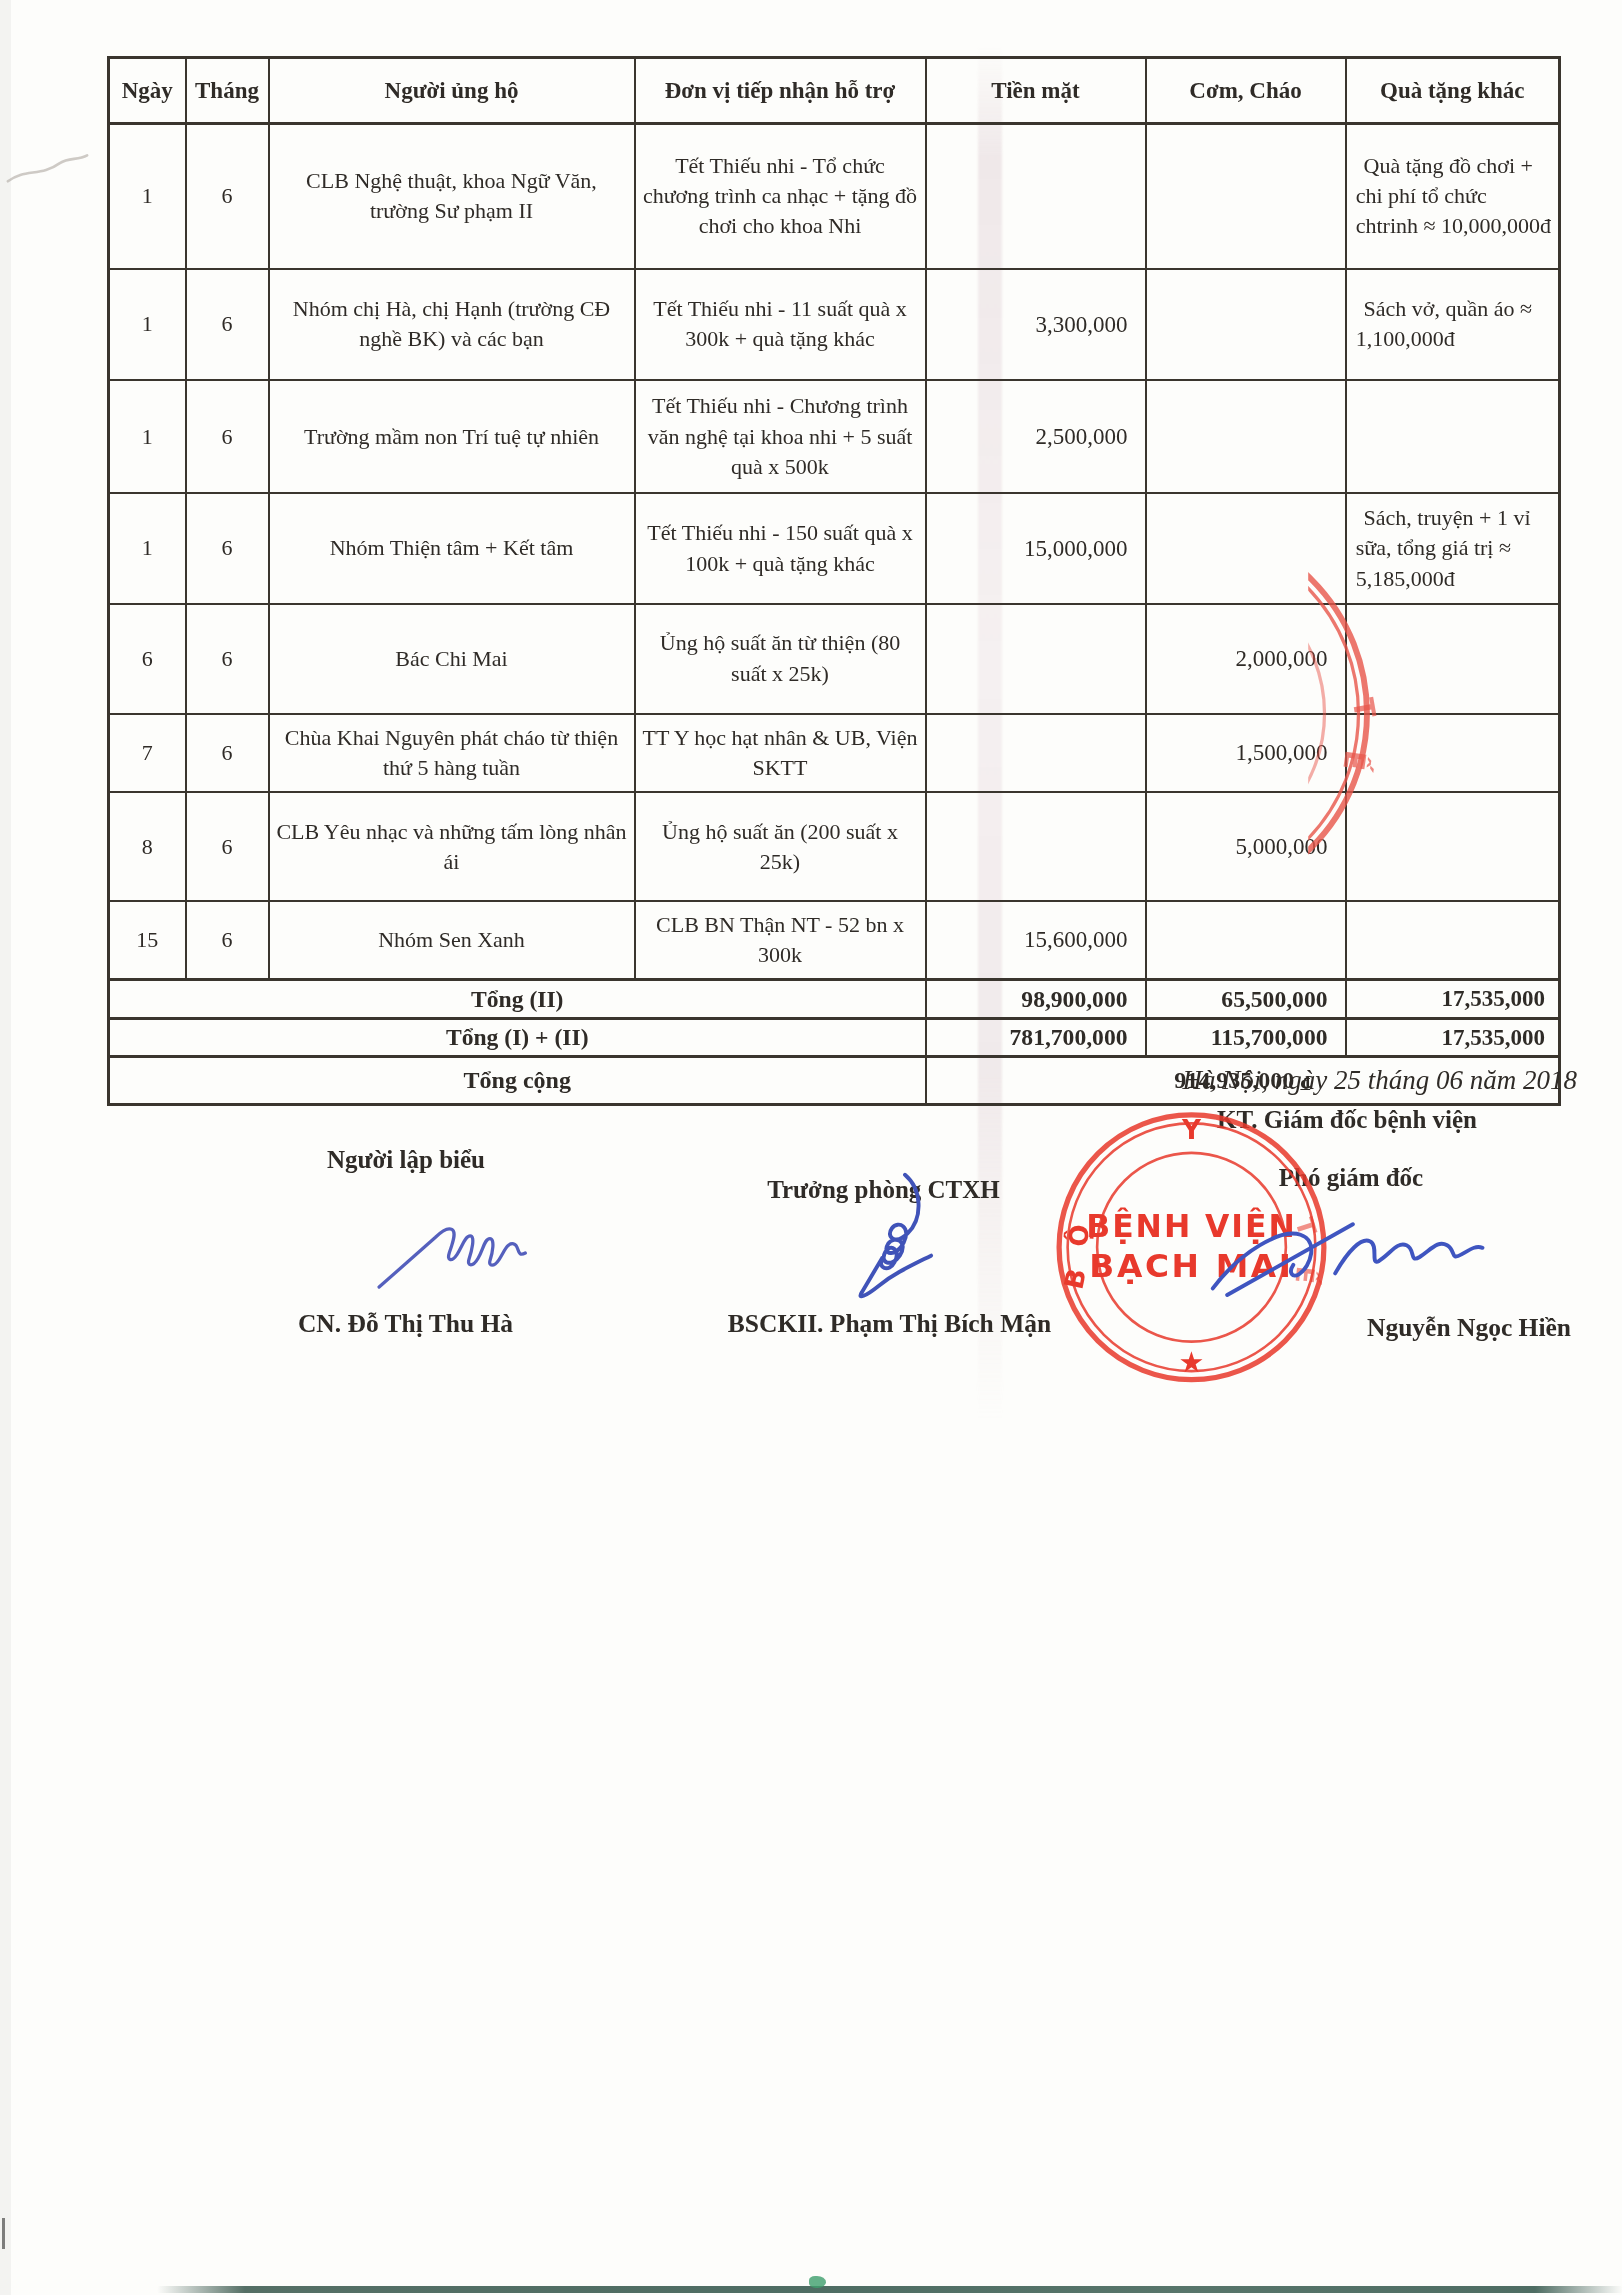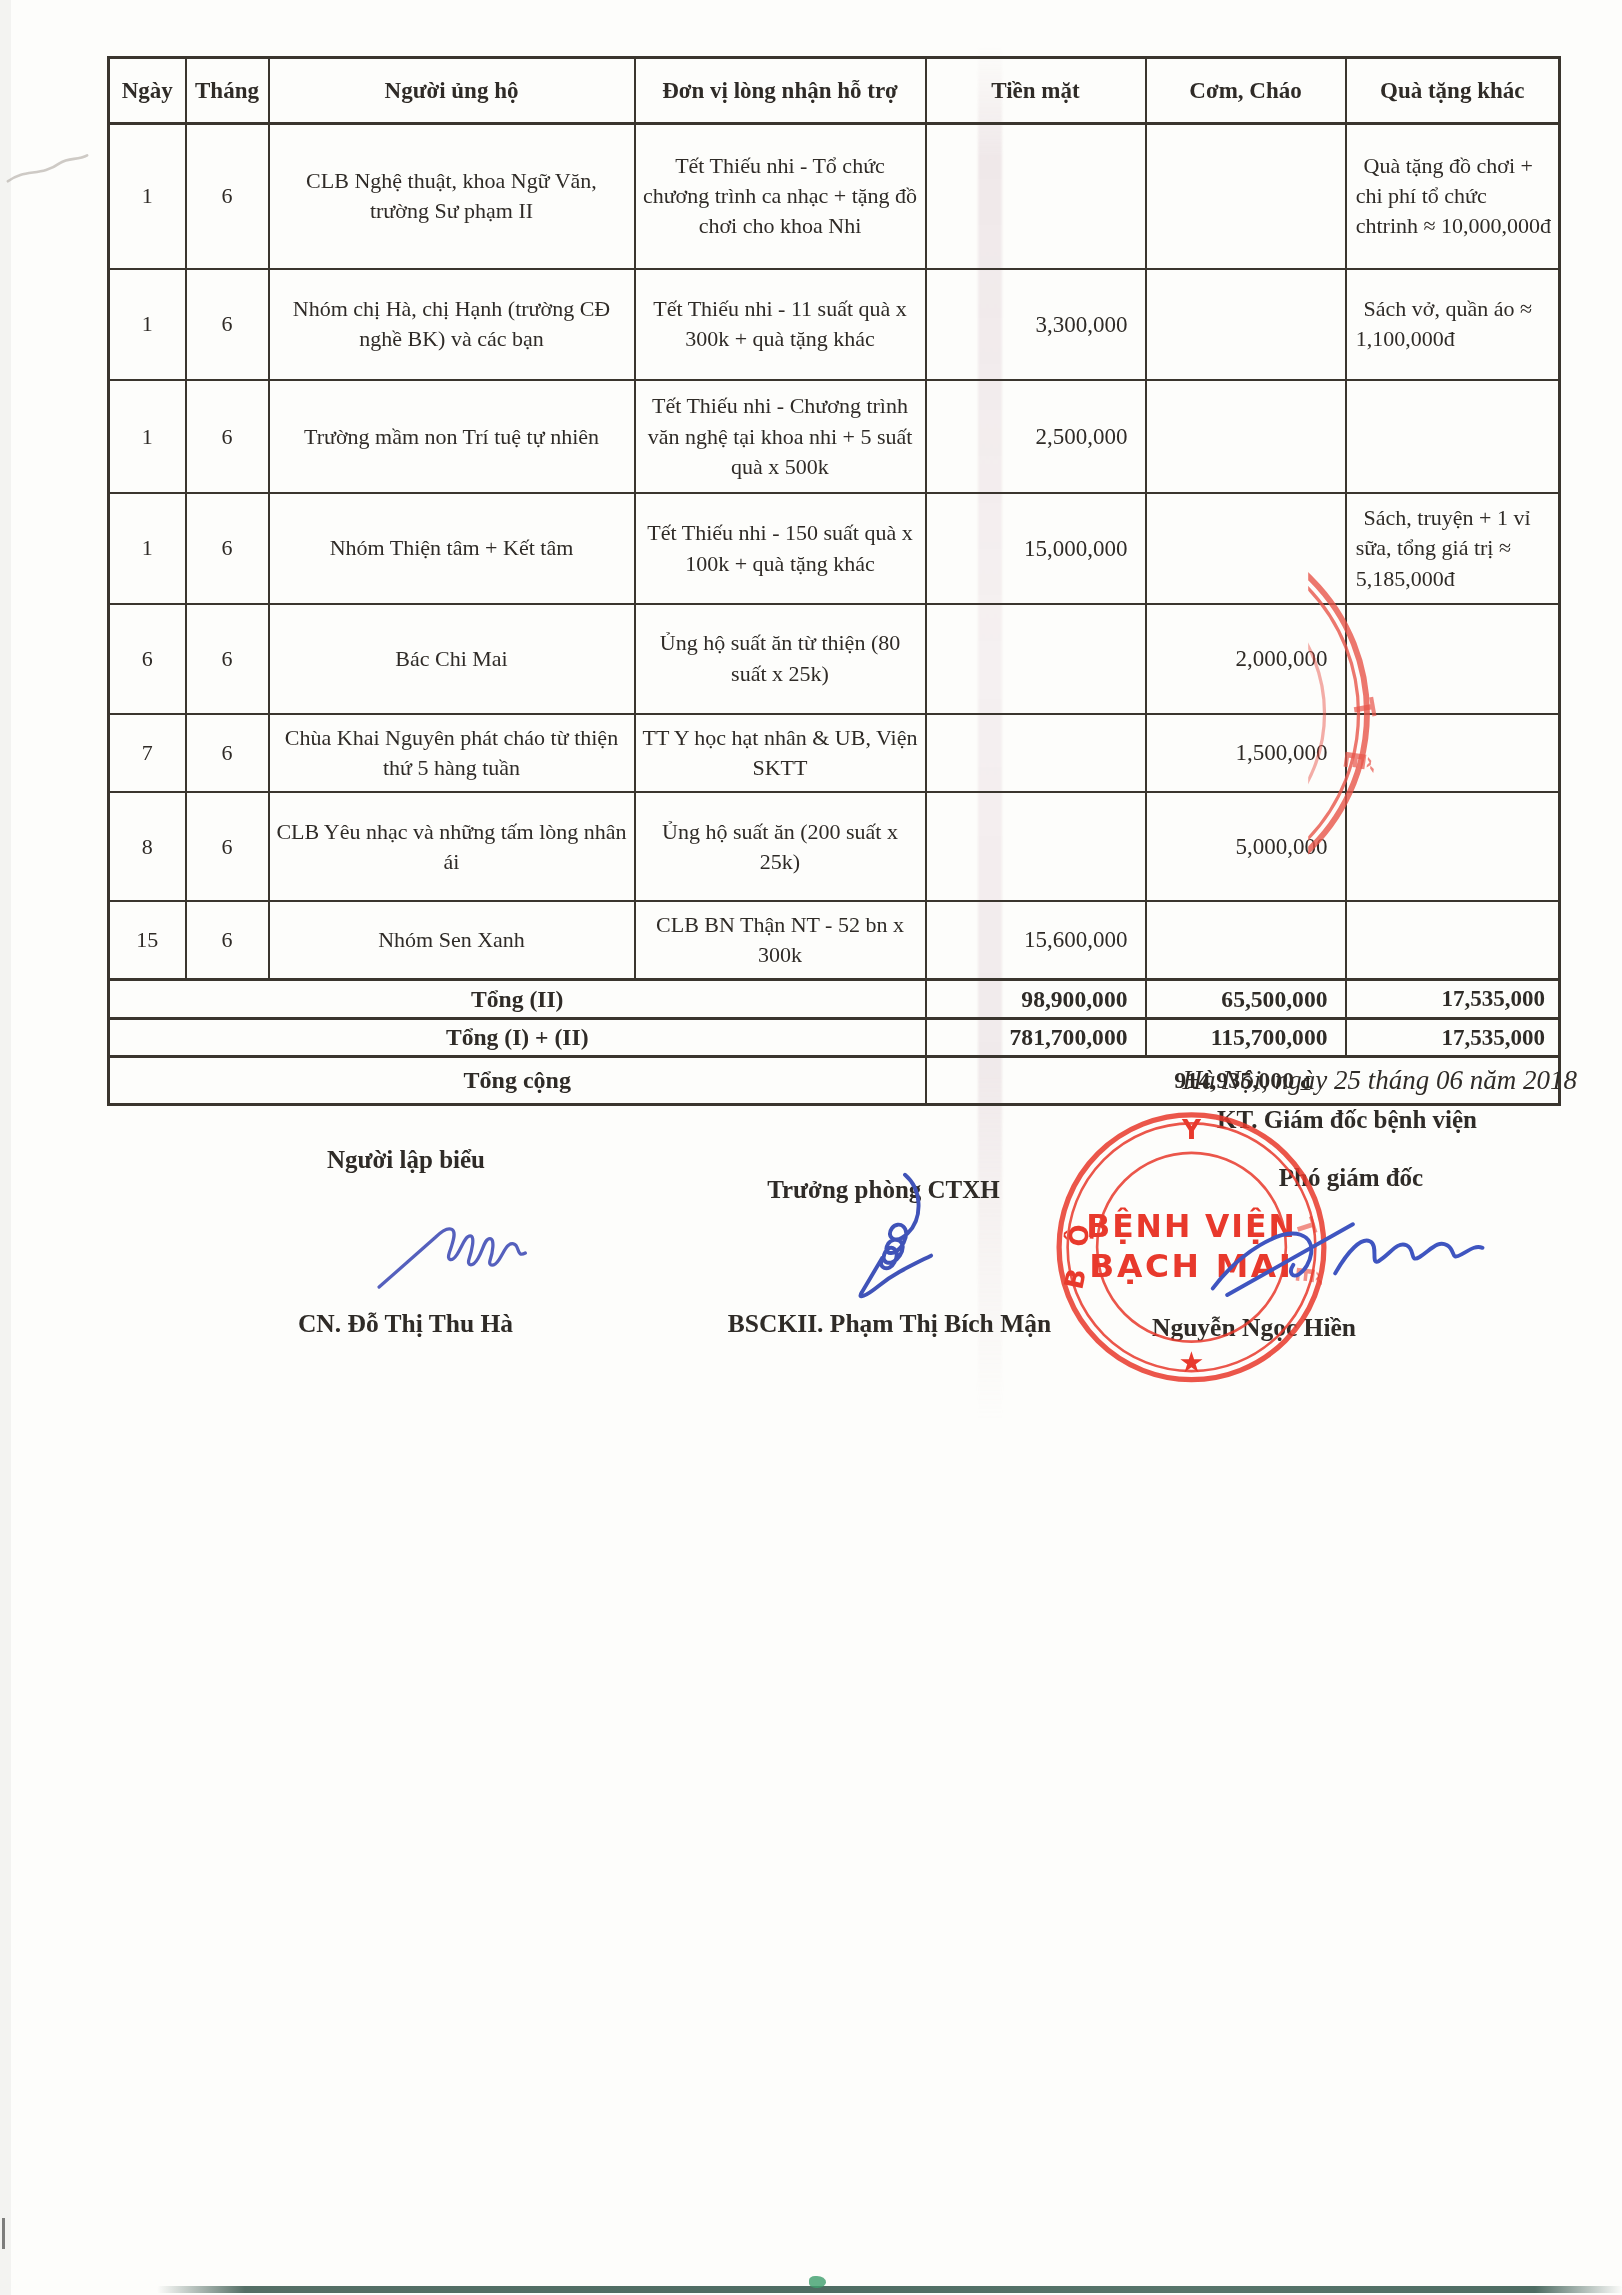--- a/index.html
+++ b/index.html
@@ -46,21 +46,21 @@
 
   
   .abs{position:absolute;}
   .date-line{left:1067px;top:1065px;width:510px;text-align:right;font-style:italic;font-size:27px;}
   .kt-line{left:1105px;top:1106px;width:484px;text-align:center;font-weight:bold;font-size:25px;}
   .deputy-line{left:1109px;top:1164px;width:484px;text-align:center;font-weight:bold;font-size:25px;}
   .title-left{left:216px;top:1146px;width:380px;text-align:center;font-weight:bold;font-size:25px;}
   .title-mid{left:687px;top:1144px;width:393px;text-align:center;font-weight:bold;font-size:25px;margin-top:32px;}
   .name-left{left:196px;top:1309px;width:419px;text-align:center;font-weight:bold;font-size:25.5px;}
   .name-mid{left:667px;top:1309px;width:445px;text-align:center;font-weight:bold;font-size:25.5px;}
-  .name-right{left:1152px;top:1313px;width:419px;text-align:left;font-weight:bold;font-size:25.5px;}
+  .name-right{left:1152px;top:1313px;width:419px;text-align:right;font-weight:bold;font-size:25.5px;}
 
   svg{display:block;}
   .stamp-svg{left:1046px;top:1105px;}
   .stamp-frag{left:1269px;top:550px;}
   .sig{pointer-events:none;}
 </style>
 </head>
 <body>
 
 <div class="page">
@@ -80,21 +80,21 @@
       <col style="width:291px">
         <col style="width:220px">
         <col style="width:200px">
         <col style="width:214px">
     </colgroup>
     <thead>
       <tr>
         <th>Ngày</th>
         <th>Tháng</th>
         <th>Người ủng hộ</th>
-        <th>Đơn vị lòng nhận hỗ trợ</th>
+        <th>Đơn vị tiếp nhận hỗ trợ</th>
         <th>Tiền mặt</th>
         <th>Cơm, Cháo</th>
         <th>Quà tặng khác</th>
       </tr>
     </thead>
     <tbody>
       <tr class="rh1">
         <td>1</td>
         <td>6</td>
         <td>CLB Nghệ thuật, khoa Ngữ Văn, trường Sư phạm II</td>

